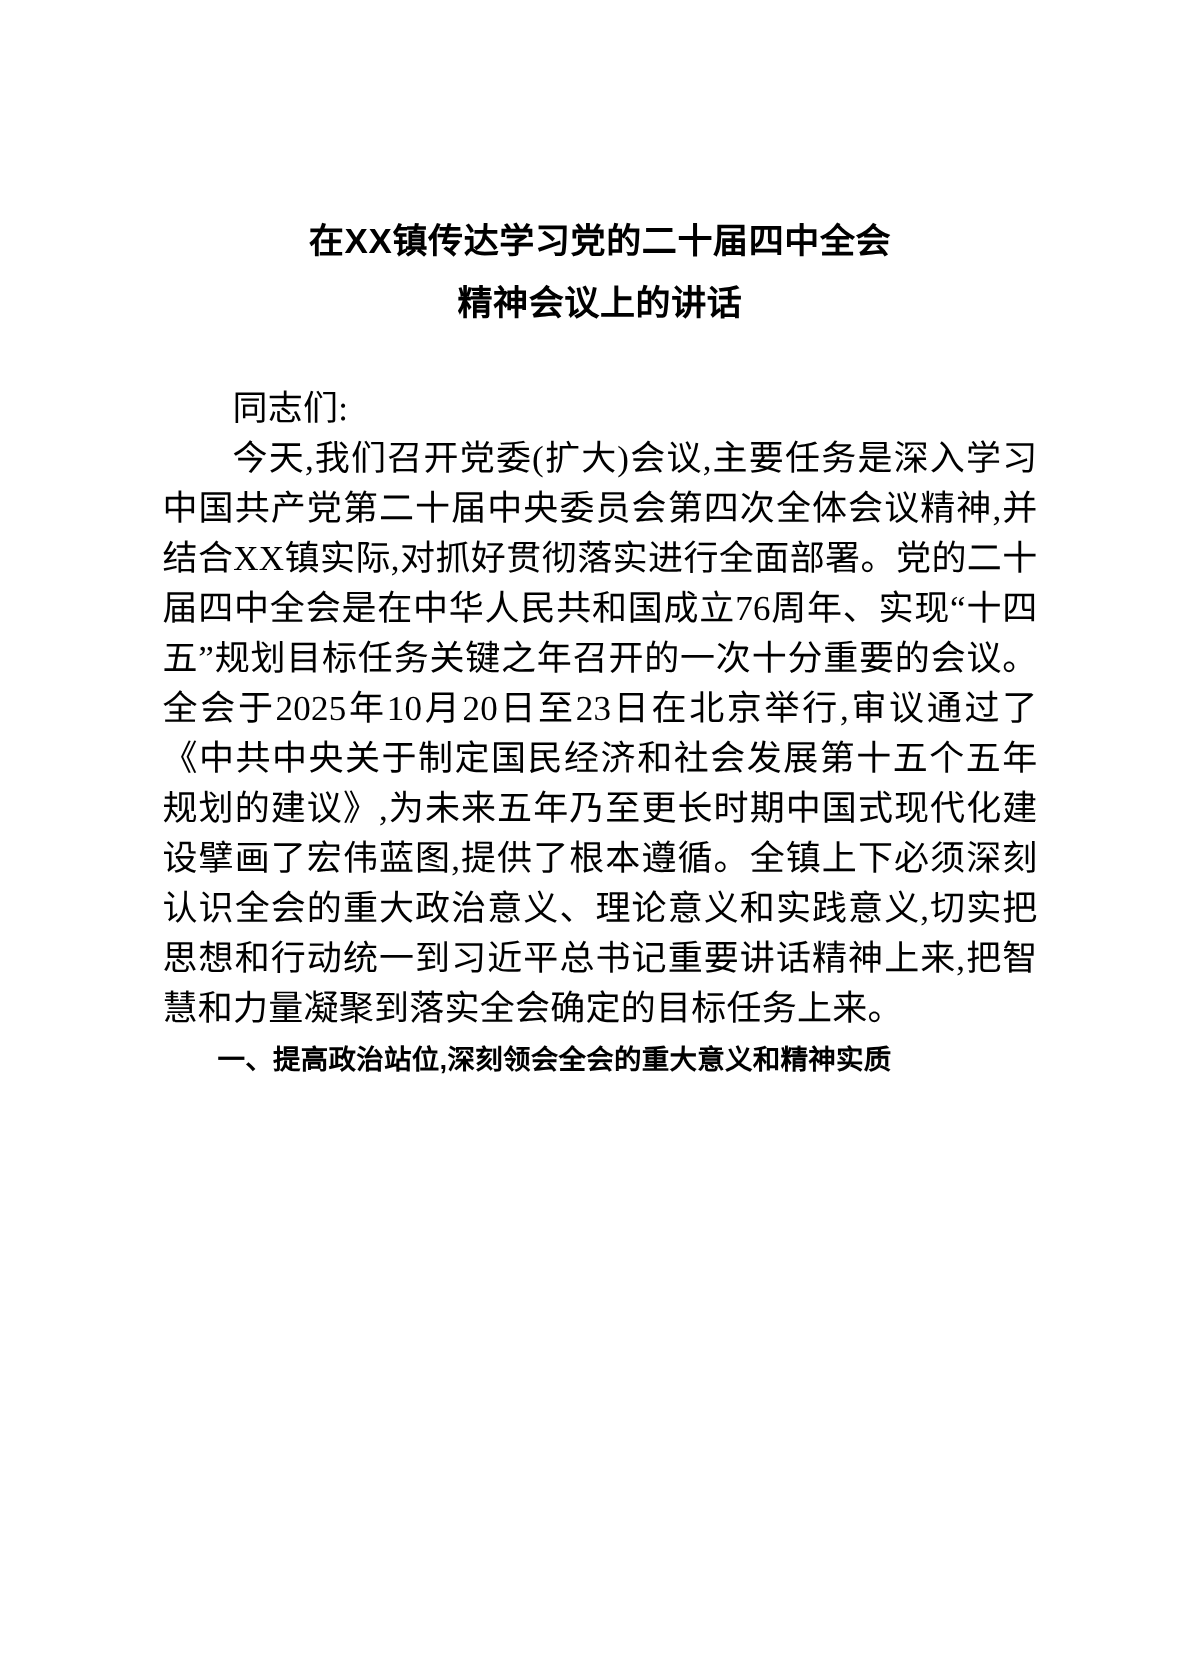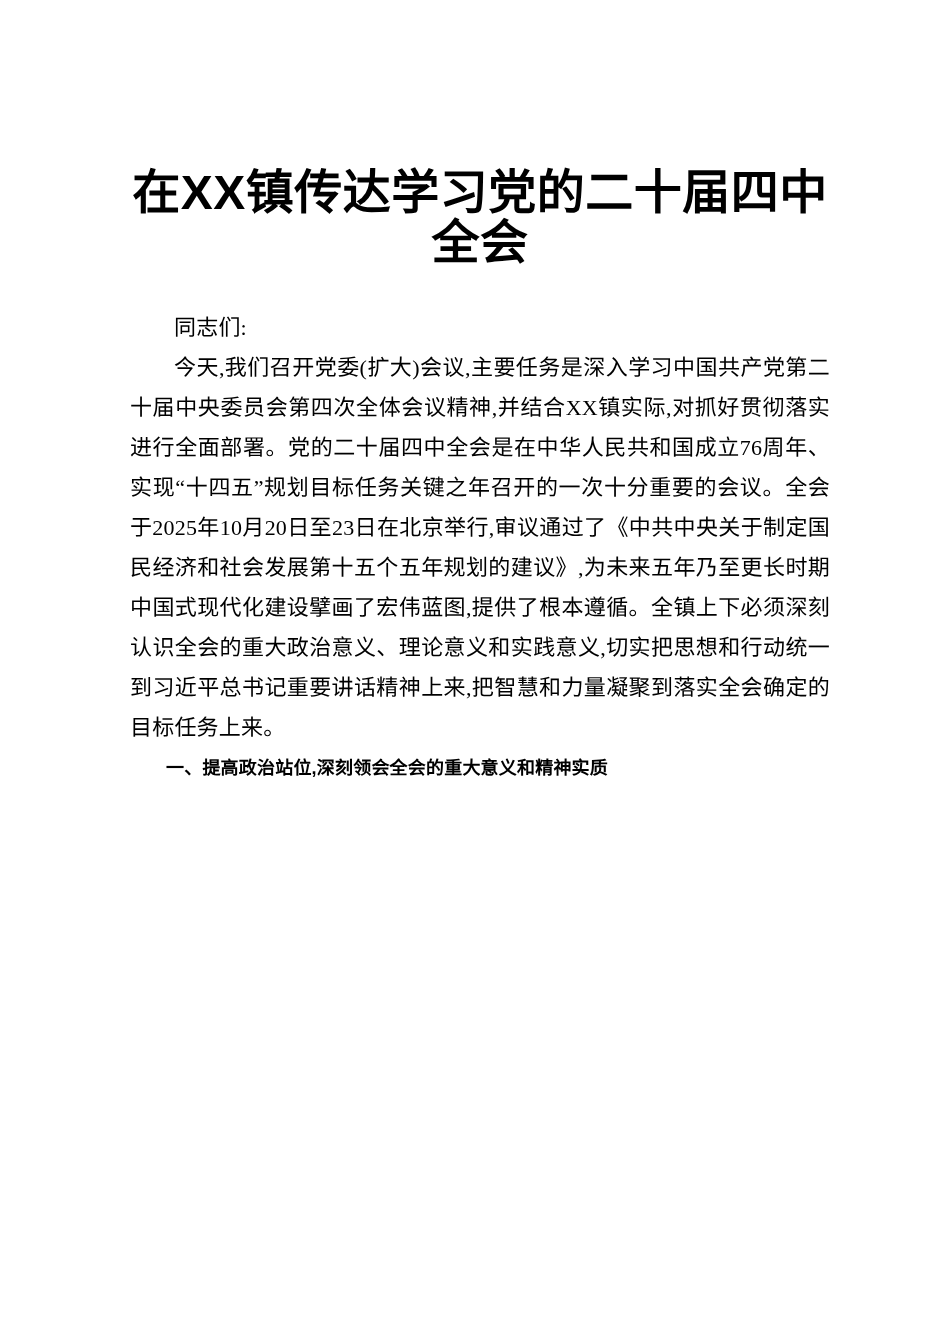--- a/index.html
+++ b/index.html
@@ -25,21 +25,21 @@
     top: 0;
     width: 700px;
   }
 
   
   .doc-title {
     margin: 0;
     padding-top: 168px;
     font-family: "Liberation Sans", "DejaVu Sans", sans-serif;
     font-weight: bold;
-    font-size: 48px;
+    font-size: 28px;
     line-height: 50px;
     text-align: center;
     color: #000000;
     letter-spacing: 0.5px;
   }
 
   
   .body-text {
     margin: 0;
     padding-top: 40px;
@@ -47,53 +47,54 @@
     font-size: 26px;
     line-height: 40px;
     color: #000000;
     text-align: justify;
     text-justify: inter-ideograph;
   }
 
   p.para {
     margin: 0;
     font-family: "Liberation Serif", "DejaVu Serif", serif;
-    font-size: 22px;
+    font-size: 28px;
     line-height: 40px;
     color: #000000;
     text-align: justify;
     text-justify: inter-ideograph;
     text-indent: 2em;
     letter-spacing: 0.2px;
   }
 
   p.heading {
     margin: 0;
     font-family: "Liberation Sans", "DejaVu Sans", sans-serif;
     font-weight: bold;
-    font-size: 18px;
+    font-size: 22px;
     line-height: 40px;
     color: #000000;
     text-align: left;
     text-indent: 2em;
     letter-spacing: 0.2px;
   }
 
   .salutation {
     text-indent: 2em;
   }
 </style>
 </head>
 <body>
 
 <div class="page">
   <div class="content">
 
     <h1 class="doc-title">
       <span>在XX镇传达学习党的二十届四中全会</span><br>
+      <span>精神会议上的讲话</span>
     </h1>
 
     <div class="body-text">
 
       <p class="para salutation">同志们:</p>
 
       <p class="para">今天,我们召开党委(扩大)会议,主要任务是深入学习中国共产党第二十届中央委员会第四次全体会议精神,并结合XX镇实际,对抓好贯彻落实进行全面部署。党的二十届四中全会是在中华人民共和国成立76周年、实现“十四五”规划目标任务关键之年召开的一次十分重要的会议。全会于2025年10月20日至23日在北京举行,审议通过了《中共中央关于制定国民经济和社会发展第十五个五年规划的建议》,为未来五年乃至更长时期中国式现代化建设擘画了宏伟蓝图,提供了根本遵循。全镇上下必须深刻认识全会的重大政治意义、理论意义和实践意义,切实把思想和行动统一到习近平总书记重要讲话精神上来,把智慧和力量凝聚到落实全会确定的目标任务上来。</p>
 
 
       <p class="heading">一、提高政治站位,深刻领会全会的重大意义和精神实质</p>

